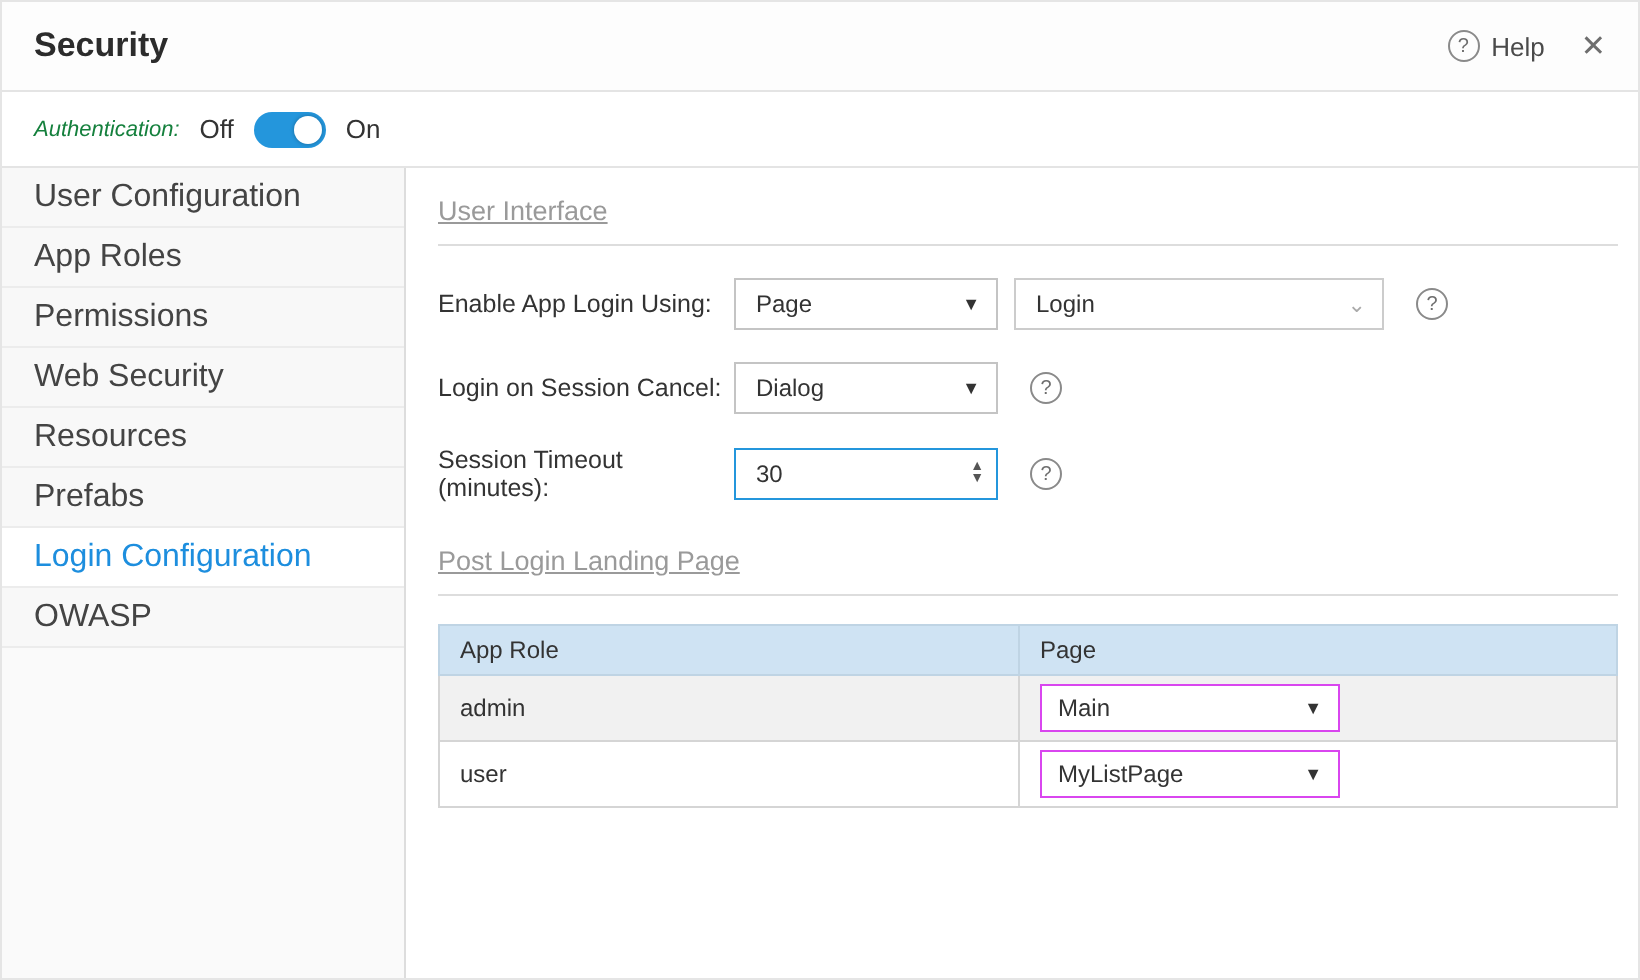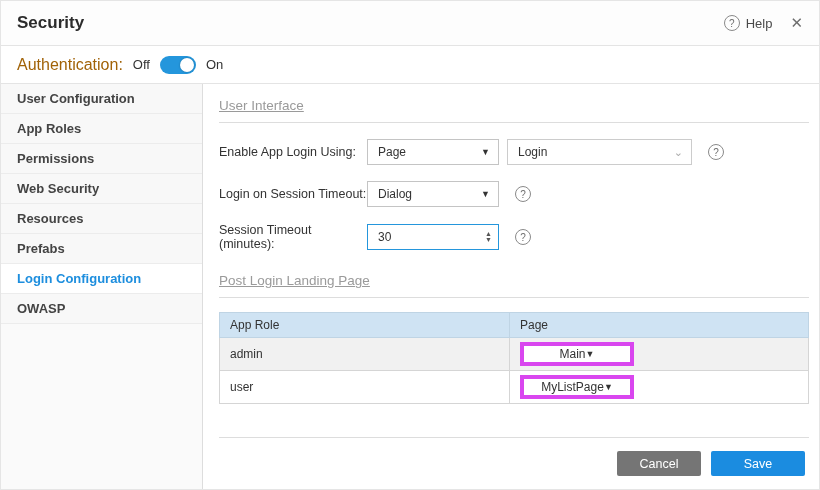--- a/index.html
+++ b/index.html
@@ -9,29 +9,29 @@
   
   .top-header { height:45px; display:flex; align-items:center; justify-content:space-between; padding:0 16px 0 16px; border-bottom:1px solid #e4e4e4; background:#fdfdfd; }
   .page-title { font-size:17px; font-weight:bold; color:#2c2c2c; }
   .header-right { display:flex; align-items:center; gap:6px; }
   .help-circle { width:16px; height:16px; border:1px solid #8a8a8a; border-radius:50%; color:#6e6e6e; font-size:10px; display:flex; align-items:center; justify-content:center; }
   .help-text { font-size:13px; color:#4a4a4a; margin-right:12px; }
   .close-x { font-size:15px; color:#6e6e6e; cursor:pointer; }
 
   
   .auth-bar { height:38px; display:flex; align-items:center; padding:0 16px; border-bottom:1px solid #e4e4e4; gap:10px; }
-  .auth-label { font-size:16px; color:#a16207; }
+  .auth-label { font-size:11px; color:#15803d;font-style:italic; }
   .toggle-off, .toggle-on { font-size:13px; color:#333; }
   .toggle { width:36px; height:18px; background:#2496dc; border-radius:10px; position:relative; cursor:pointer; }
   .toggle .knob { position:absolute; top:2px; right:2px; width:14px; height:14px; background:#fff; border-radius:50%; box-shadow:0 0 2px rgba(0,0,0,.3); }
 
   
   .content { display:flex; height:405px; }
   .sidebar { width:205px; background:#fafafa; border-right:1px solid #ddd; }
-  .sidebar-item { height:30px; line-height:30px; padding-left:16px; font-size:13px; color:#444; border-bottom:1px solid #ececec; cursor:pointer; background:#f8f8f8;font-weight:bold; }
+  .sidebar-item { height:30px; line-height:30px; padding-left:16px; font-size:16px; color:#444; border-bottom:1px solid #ececec; cursor:pointer; background:#f8f8f8; }
   .sidebar-item.active { background:#ffffff; color:#1d8ede; }
 
   .main { flex:1; position:relative; padding:14px 10px 0 16px; }
   .section-title { font-size:13.5px; color:#9a9a9a; padding-bottom:9px; border-bottom:1px solid #ddd;text-decoration:underline; }
 
   .form-row { display:flex; align-items:center; margin-top:16px; }
   .form-label { width:148px; font-size:12.5px; color:#333; flex:none; }
   .select-box { width:132px; height:26px; border:1px solid #c4c4c4; background:#fff; display:flex; align-items:center; justify-content:space-between; padding:0 8px 0 10px; font-size:12px; color:#333; cursor:pointer; }
   .select-box .tri { font-size:9px; color:#333; }
   .select-wide { width:185px; height:26px; border:1px solid #ccc; background:#fff; display:flex; align-items:center; justify-content:space-between; padding:0 8px 0 10px; font-size:12px; color:#333; margin-left:8px; cursor:pointer; }
@@ -43,21 +43,21 @@
 
   .post-login-title { margin-top:22px; }
 
   
   .landing-table { margin-top:14px; width:590px; border:1px solid #c9c9c9; border-collapse:collapse; }
   .landing-table th { background:#cfe3f3; font-size:12px; font-weight:normal; color:#333; text-align:left; padding:5px 10px; border:1px solid #bfd4e4; }
   .landing-table th:first-child { width:290px; }
   .landing-table td { font-size:12px; color:#333; padding:4px 10px; border:1px solid #d5d5d5; height:30px; }
   .landing-table tr.odd td { background:#f1f1f1; }
   .landing-table tr.even td { background:#ffffff; }
-  .cell-select { width:114px; height:24px; border:4px solid #d946ef; background:#fff; display:flex; align-items:center; justify-content:center; padding:0 8px; font-size:12px; color:#333; cursor:pointer; }
+  .cell-select { width:150px; height:24px; border:1px solid #d946ef; background:#fff; display:flex; align-items:center; justify-content:space-between; padding:0 8px; font-size:12px; color:#333; cursor:pointer; }
   .cell-select .tri { font-size:9px; color:#333; }
 
   
   .footer { position:absolute; left:16px; right:10px; bottom:0; height:52px; border-top:1px solid #ddd; display:flex; align-items:center; justify-content:flex-end; gap:10px; padding-right:4px; }
   .btn { height:25px; min-width:84px; font-size:12.5px; color:#fff; border:none; border-radius:2px; cursor:pointer; font-family:"Liberation Sans", sans-serif; padding:0 18px; }
   .btn-cancel { background:#757575; }
   .btn-save { background:#1b8ce0; min-width:94px; }
 </style>
 </head>
 <body>
@@ -106,21 +106,21 @@
           <span class="tri">▼</span>
         </div>
         <div class="select-wide">
           <span>Login</span>
           <span class="chev">⌄</span>
         </div>
         <span class="help-circle row-help">?</span>
       </div>
 
       <div class="form-row">
-        <div class="form-label">Login on Session Timeout:</div>
+        <div class="form-label">Login on Session Cancel:</div>
         <div class="select-box">
           <span>Dialog</span>
           <span class="tri">▼</span>
         </div>
         <span class="help-circle row-help">?</span>
       </div>
 
       <div class="form-row">
         <div class="form-label">Session Timeout (minutes):</div>
         <div class="num-input">
@@ -157,20 +157,16 @@
             <td>
               <div class="cell-select">
                 <span>MyListPage</span>
                 <span class="tri">▼</span>
               </div>
             </td>
           </tr>
         </tbody>
       </table>
 
-      <div class="footer">
-        <button class="btn btn-cancel">Cancel</button>
-        <button class="btn btn-save">Save</button>
-      </div>
 
     </div>
   </div>
 </div>
 
 </body></html>

